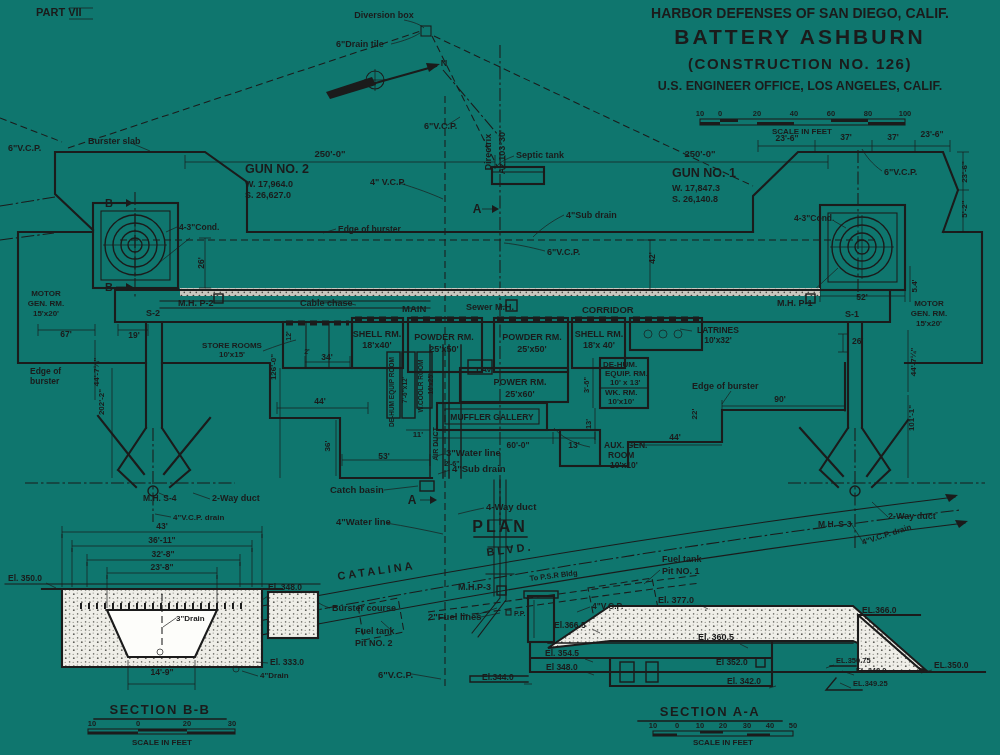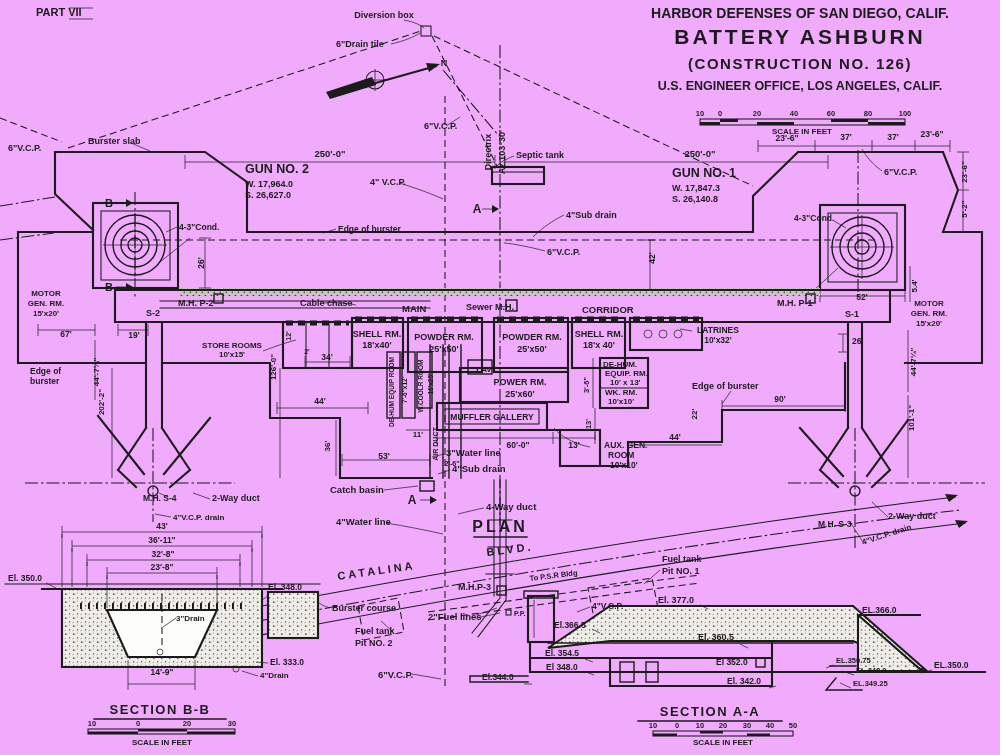--- a/index.html
+++ b/index.html
@@ -1,16 +1,16 @@
 <!DOCTYPE html>
 <html><head>
 <meta charset="utf-8">
 <style>
   html,body{margin:0;padding:0;background:#e8e8e4;}
-  #sheet{position:relative;width:1000px;height:755px;background:#f0abfc;overflow:hidden;
+  #sheet{position:relative;width:1000px;height:755px;background:#0f766e;overflow:hidden;
          font-family:"Liberation Sans", sans-serif;}
   svg{position:absolute;left:0;top:0;}
   svg text{fill:#1b1b1b;font-family:"Liberation Sans", sans-serif;font-weight:700;}
   .k2{stroke:#1b1b1b;stroke-width:2.1;fill:none;stroke-linecap:square}
   .k15{stroke:#1b1b1b;stroke-width:1.4;fill:none;stroke-linecap:square}
   .k1{stroke:#1b1b1b;stroke-width:1.05;fill:none;stroke-linecap:square}
   .kt{stroke:#1b1b1b;stroke-width:0.7;fill:none}
   .kd{stroke:#1b1b1b;stroke-width:1.05;fill:none;stroke-dasharray:7,4}
   .kdd{stroke:#1b1b1b;stroke-width:1.05;fill:none;stroke-dasharray:13,3,2.5,3}
   .kv{stroke:#1b1b1b;stroke-width:5;fill:none;stroke-dasharray:7,5}

